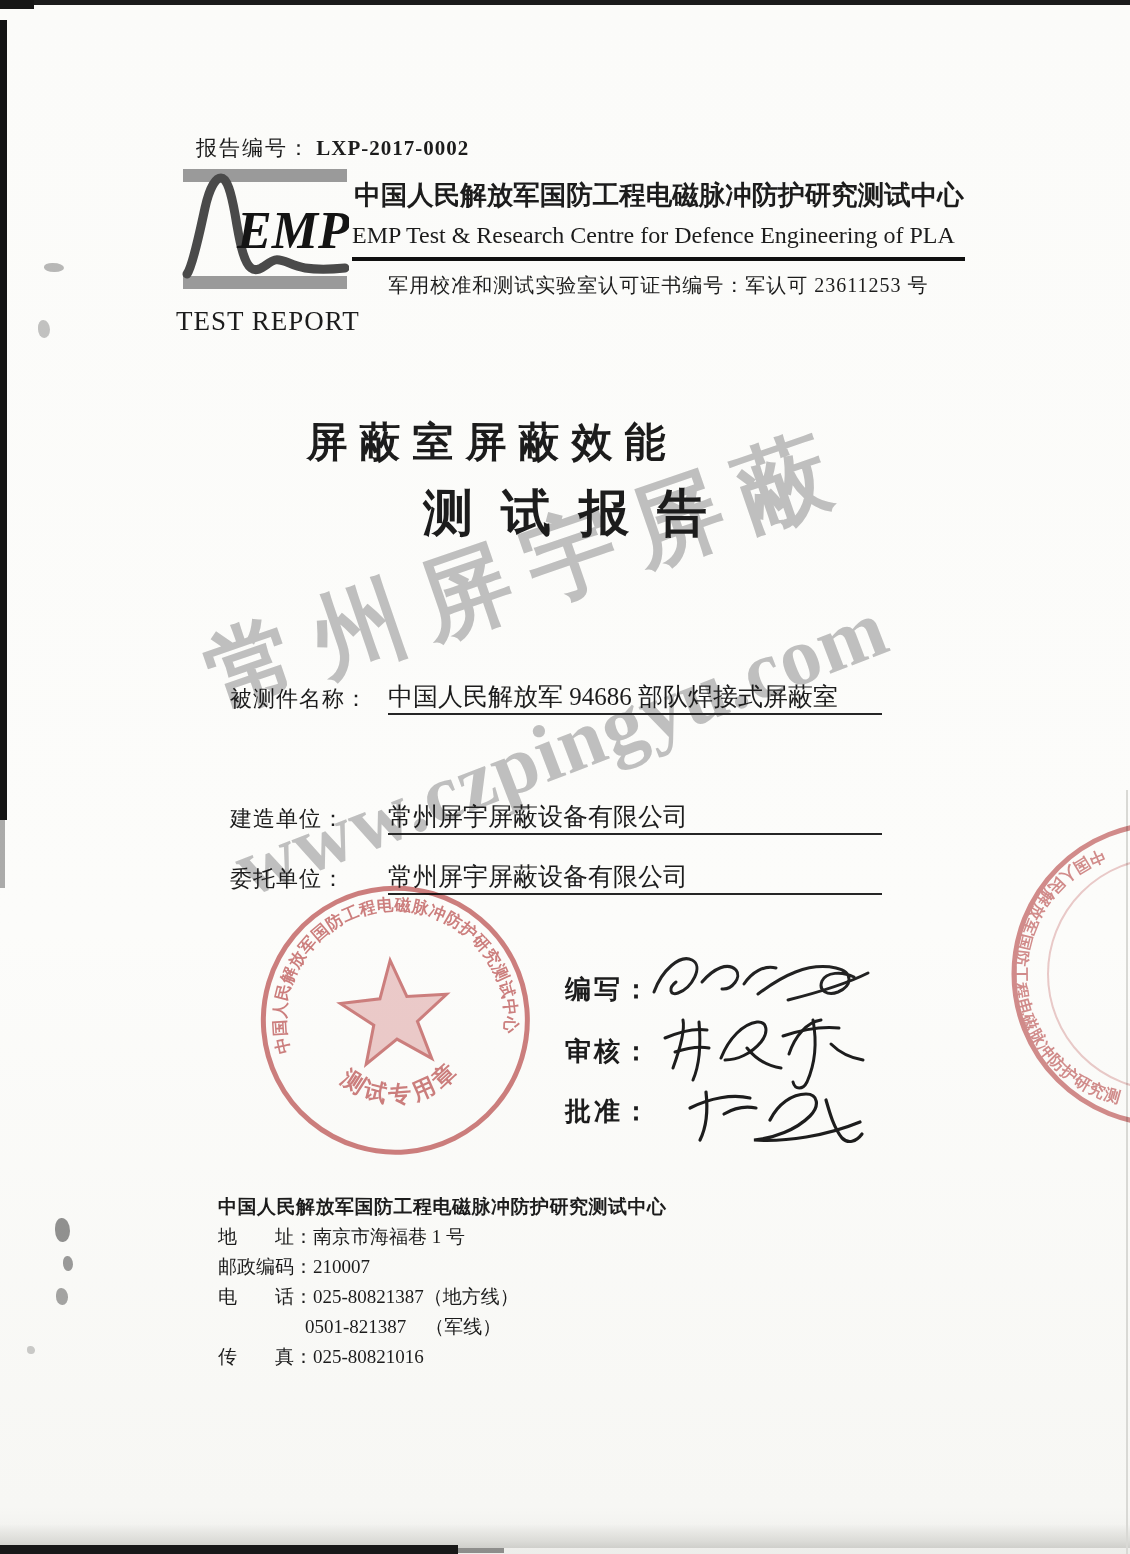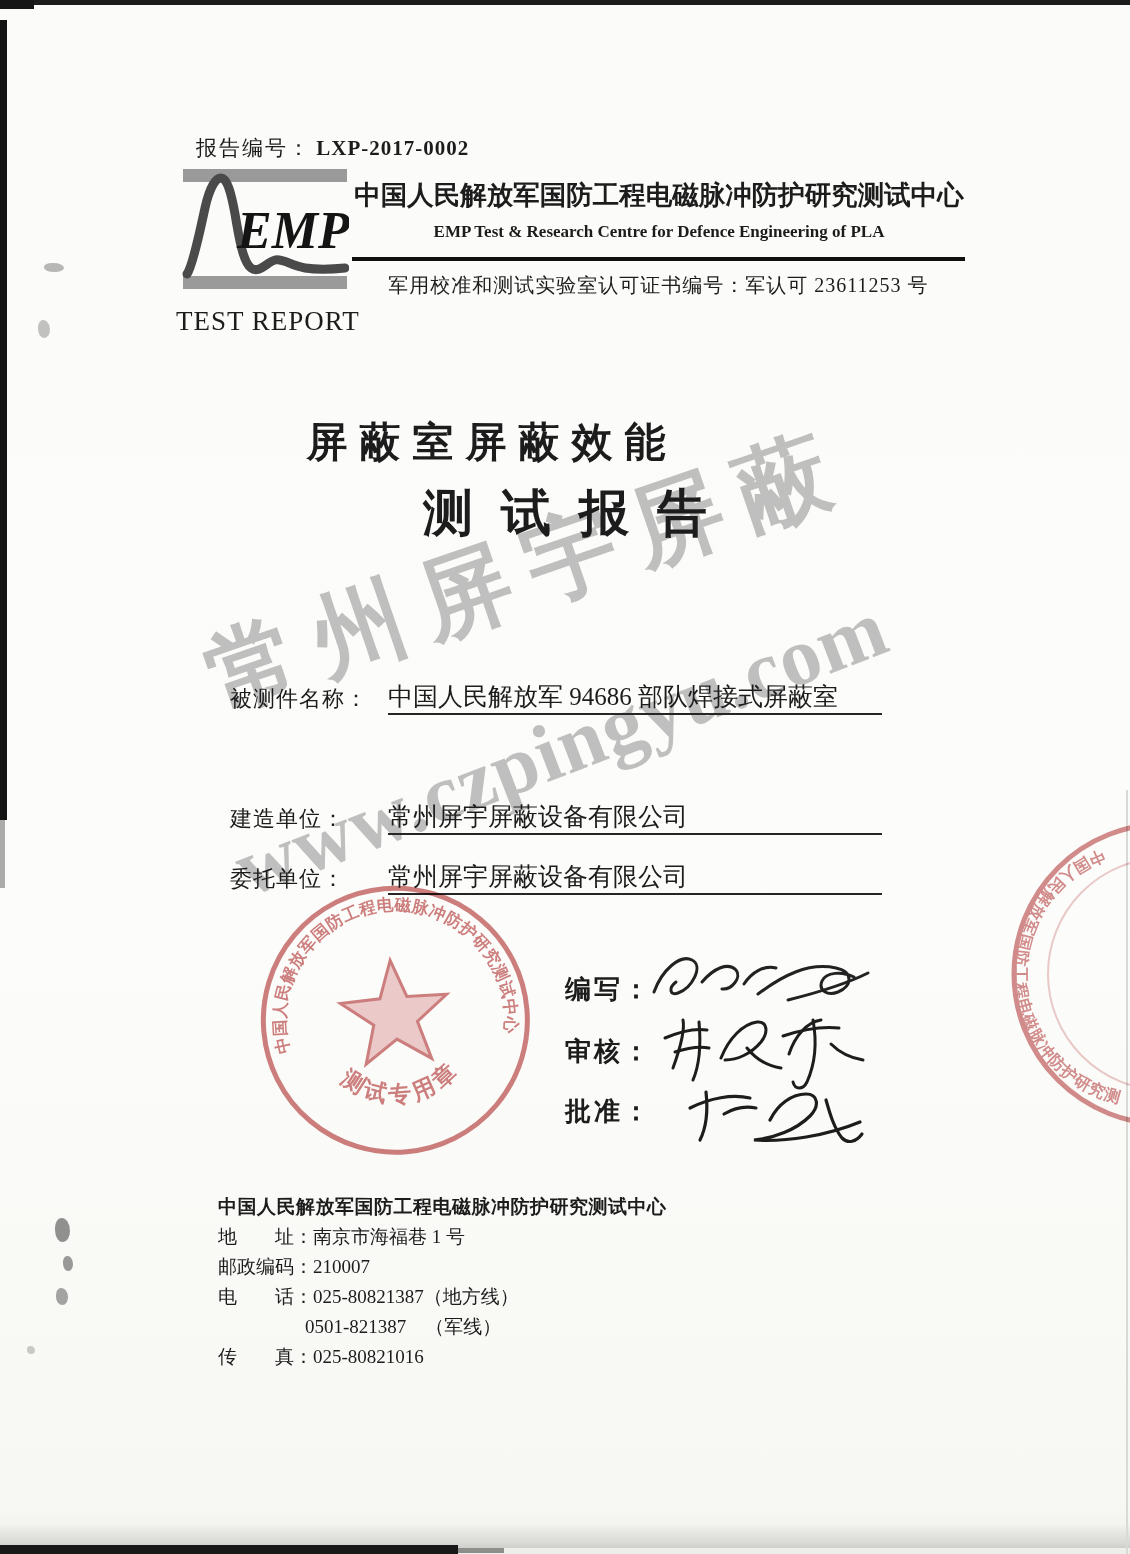--- a/index.html
+++ b/index.html
@@ -38,22 +38,22 @@
 
   
   .content{position:absolute;left:0;top:0;width:1130px;height:1554px;z-index:2;}
   .report-no{position:absolute;left:196px;top:134px;font-size:21px;white-space:nowrap;}
   .report-no .lbl{letter-spacing:2px;}
   .report-no .val{font-weight:bold;letter-spacing:1px;}
 
   .logo{position:absolute;left:179px;top:166px;}
   .org-cn{position:absolute;left:352px;top:177px;width:614px;text-align:center;
     font-size:26.5px;font-weight:bold;white-space:nowrap;letter-spacing:0;}
-  .org-en{position:absolute;left:352px;top:222px;width:614px;text-align:center;
-    font-size:17px;font-weight:bold;white-space:nowrap;}
+  .org-en{position:absolute;left:352px;top:222px;width:614px;text-align:left;
+    font-size:24px;font-weight:normal;white-space:nowrap;}
   .hdr-rule{position:absolute;left:352px;top:257px;width:613px;height:4px;background:#101010;}
   .accred{position:absolute;left:352px;top:272px;width:613px;text-align:center;
     font-size:20px;letter-spacing:1px;white-space:nowrap;}
 
   .doc-type{position:absolute;left:176px;top:306px;font-size:27px;letter-spacing:1px;}
 
   .title1{position:absolute;left:0;top:415px;width:972px;text-align:center;
     font-size:41px;font-weight:bold;letter-spacing:12px;text-indent:12px;white-space:nowrap;}
   .title2{position:absolute;left:0;top:480px;width:1130px;text-align:center;
     font-family:"Liberation Sans","DejaVu Sans",sans-serif;

